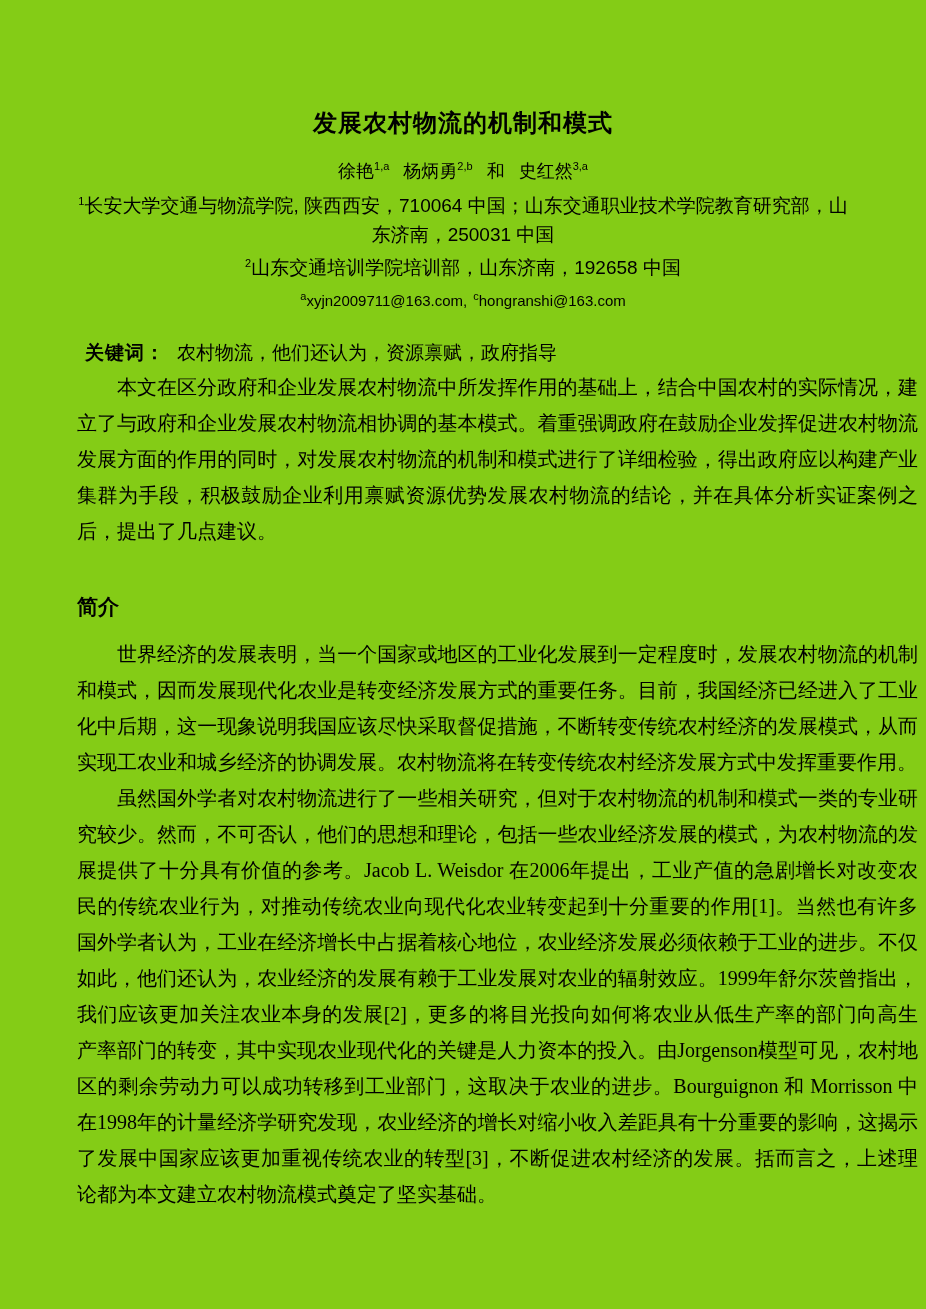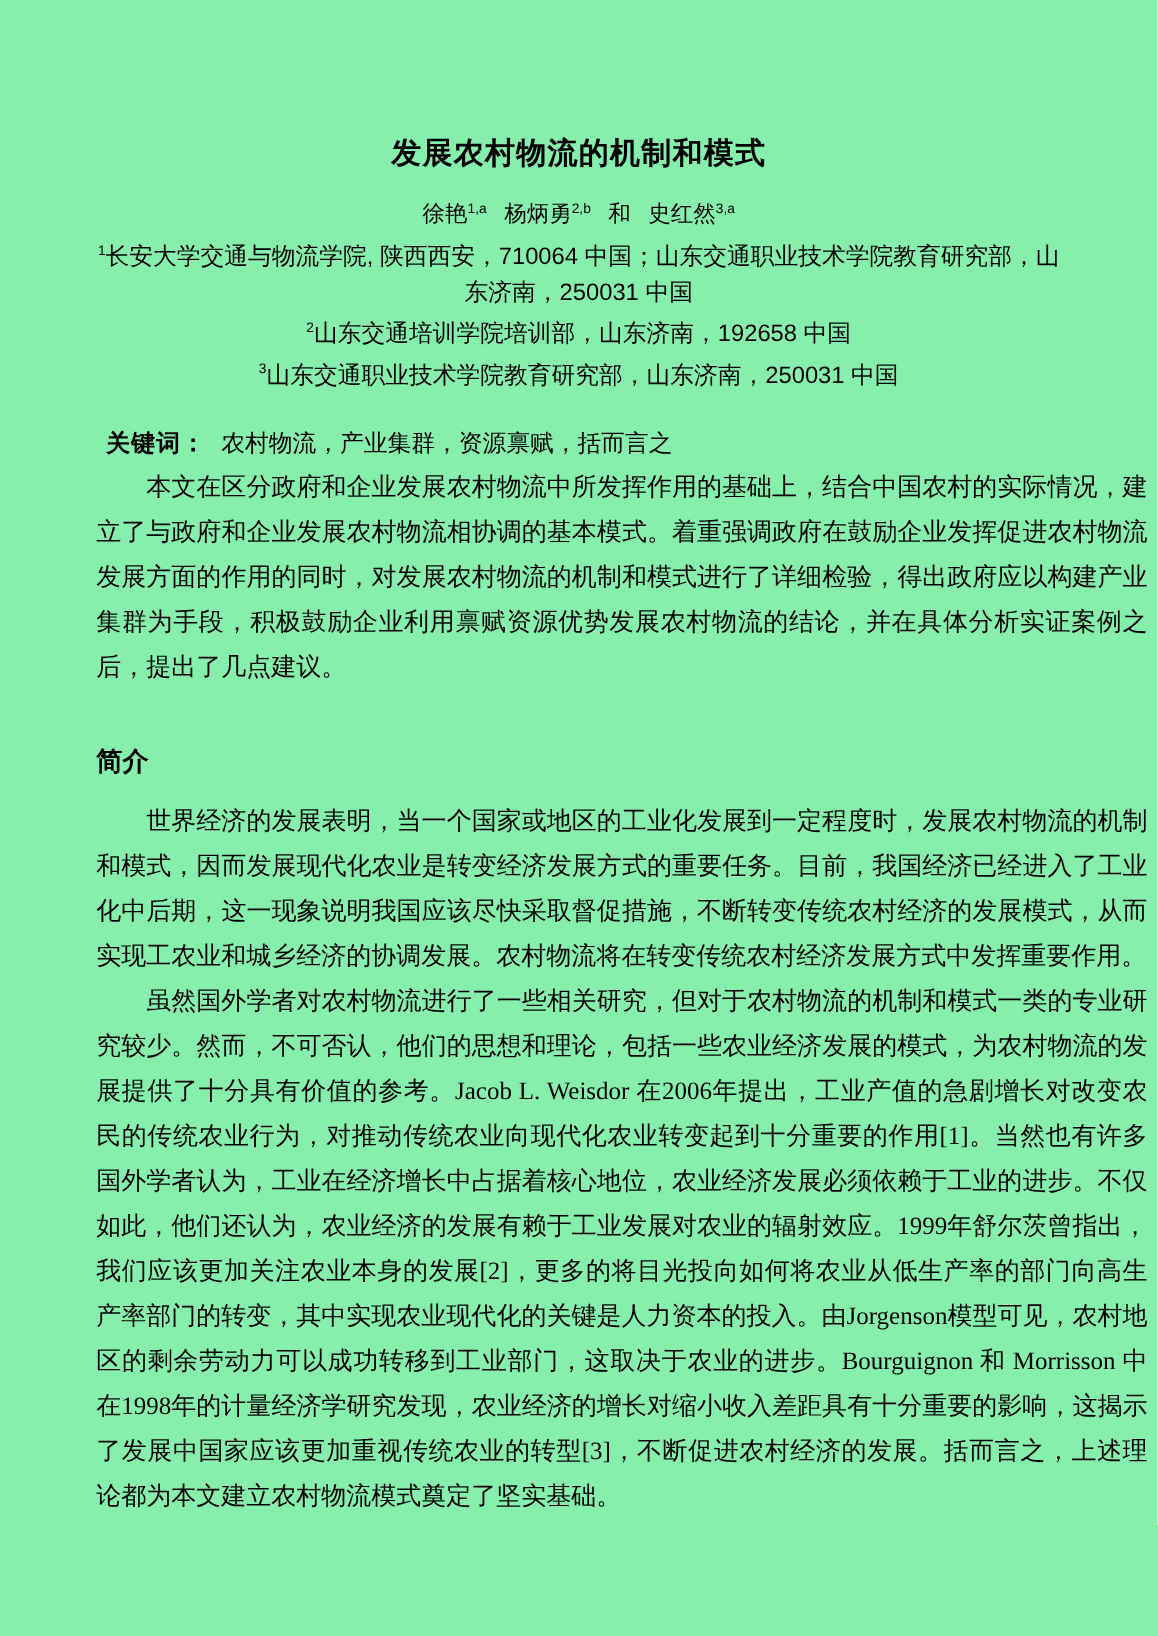--- a/index.html
+++ b/index.html
@@ -4,21 +4,21 @@
 <style>
   html, body {
     margin: 0;
     padding: 0;
     background: #ffffff;
   }
   .page {
     position: relative;
     width: 926px;
     height: 1309px;
-    background: #86efac;
+    background: #84cc16;
     color: #000000;
     font-family: "Liberation Sans", sans-serif;
     overflow: hidden;
   }
   
   .header { text-align: center; }
   .title {
     margin: 0;
     padding-top: 106px;
     font-size: 24px;
@@ -93,29 +93,31 @@
     <h1 class="title">发展农村物流的机制和模式</h1>
 
     <div class="authors">
       <span class="author-part"><span>徐艳</span><sup class="small">1,a</sup></span><span class="author-part"><span>杨炳勇</span><sup class="small">2,b</sup></span><span class="author-part"><span>和</span></span><span class="author-part"><span>史红然</span><sup class="small">3,a</sup></span>
     </div>
 
     <div class="affiliation first"><sup class="small">1</sup><span>长安大学交通与物流学院, 陕西西安，710064 中国；山东交通职业技术学院教育研究部，山东济南，250031 中国</span></div>
 
     <div class="affiliation"><sup class="small">2</sup><span>山东交通培训学院培训部，山东济南，192658 中国</span></div>
 
-    <div class="affiliation"><sup class="small">3</sup><span>山东交通职业技术学院教育研究部，山东济南，250031 中国</span></div>
 
+    <div class="email-line">
+      <span class="email-part"><sup class="small">a</sup><span>xyjn2009711@163.com,</span></span><span class="email-part"><sup class="small">c</sup><span>hongranshi@163.com</span></span>
+    </div>
 
   </div>
 
   <div class="column">
 
     <div class="keywords">
-      <span class="keywords-label">关键词：</span><span class="keywords-text">农村物流，产业集群，资源禀赋，括而言之</span>
+      <span class="keywords-label">关键词：</span><span class="keywords-text">农村物流，他们还认为，资源禀赋，政府指导</span>
     </div>
 
 
     <p class="body-para abstract-para">本文在区分政府和企业发展农村物流中所发挥作用的基础上，结合中国农村的实际情况，建立了与政府和企业发展农村物流相协调的基本模式。着重强调政府在鼓励企业发挥促进农村物流发展方面的作用的同时，对发展农村物流的机制和模式进行了详细检验，得出政府应以构建产业集群为手段，积极鼓励企业利用禀赋资源优势发展农村物流的结论，并在具体分析实证案例之后，提出了几点建议。</p>
 
     <h2 class="section-heading intro-heading">简介</h2>
 
     <p class="body-para intro-para-1">世界经济的发展表明，当一个国家或地区的工业化发展到一定程度时，发展农村物流的机制和模式，因而发展现代化农业是转变经济发展方式的重要任务。目前，我国经济已经进入了工业化中后期，这一现象说明我国应该尽快采取督促措施，不断转变传统农村经济的发展模式，从而实现工农业和城乡经济的协调发展。农村物流将在转变传统农村经济发展方式中发挥重要作用。</p>
 
     <p class="body-para">虽然国外学者对农村物流进行了一些相关研究，但对于农村物流的机制和模式一类的专业研究较少。然而，不可否认，他们的思想和理论，包括一些农业经济发展的模式，为农村物流的发展提供了十分具有价值的参考。Jacob L. Weisdor 在2006年提出，工业产值的急剧增长对改变农民的传统农业行为，对推动传统农业向现代化农业转变起到十分重要的作用[1]。当然也有许多国外学者认为，工业在经济增长中占据着核心地位，农业经济发展必须依赖于工业的进步。不仅如此，他们还认为，农业经济的发展有赖于工业发展对农业的辐射效应。1999年舒尔茨曾指出，我们应该更加关注农业本身的发展[2]，更多的将目光投向如何将农业从低生产率的部门向高生产率部门的转变，其中实现农业现代化的关键是人力资本的投入。由Jorgenson模型可见，农村地区的剩余劳动力可以成功转移到工业部门，这取决于农业的进步。Bourguignon 和 Morrisson 中在1998年的计量经济学研究发现，农业经济的增长对缩小收入差距具有十分重要的影响，这揭示了发展中国家应该更加重视传统农业的转型[3]，不断促进农村经济的发展。括而言之，上述理论都为本文建立农村物流模式奠定了坚实基础。</p>

